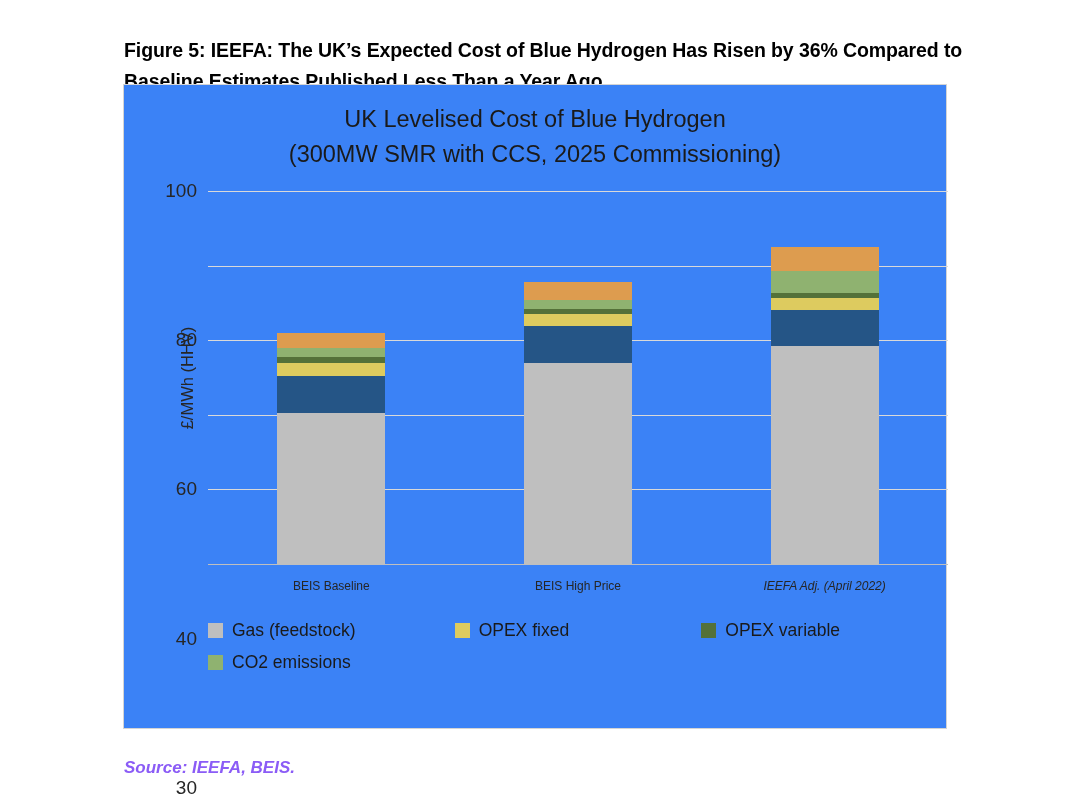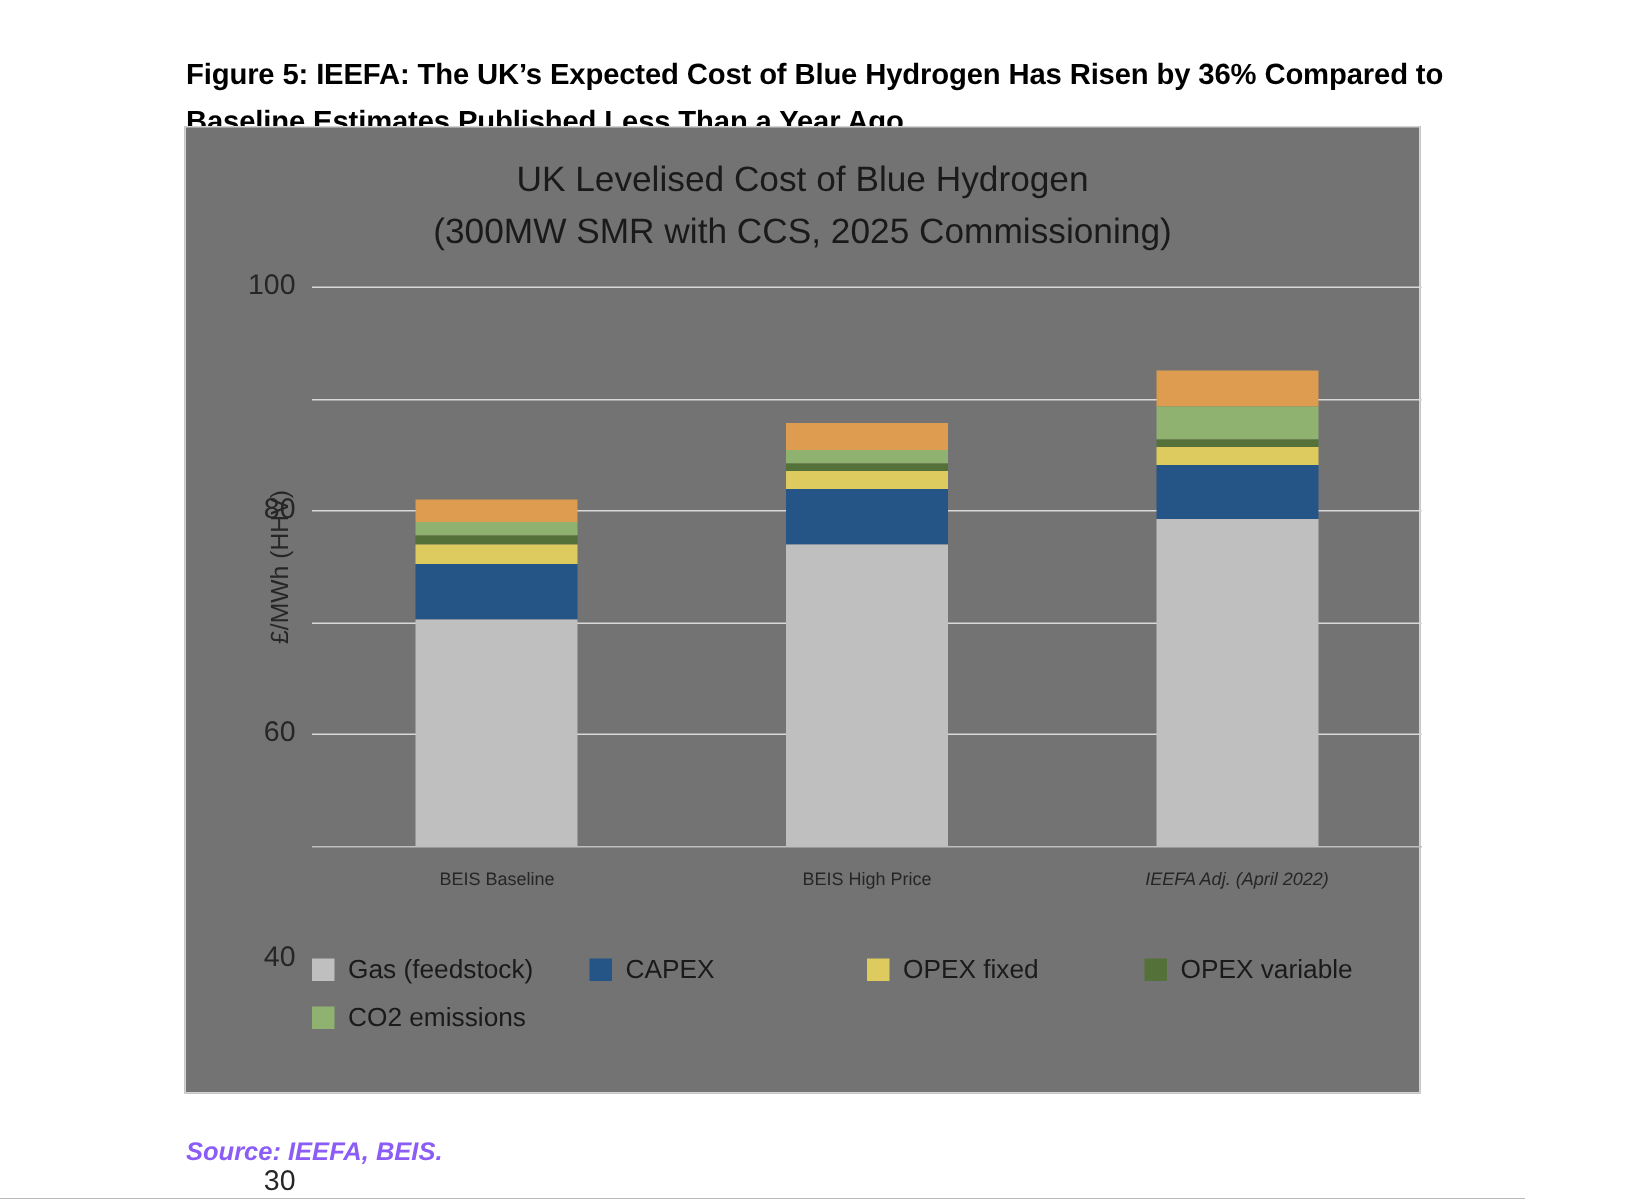--- a/index.html
+++ b/index.html
@@ -24,21 +24,21 @@
     color:#000;
     margin-top:27px;
   }
 
   
   .chart-frame{
     position:absolute;
     left:123px; top:84px;
     width:824px; height:645px;
     border:1px solid #d4d4d4;
-    background:#737373;
+    background:#3b82f6;
     box-sizing:border-box;
   }
 
   .chart-title{
     position:absolute;
     left:0; top:17px; width:100%;
     text-align:center;
     font-size:23.5px;
     line-height:35px;
     color:#1a1a1a;
@@ -111,24 +111,24 @@
     text-align:center;
     font-size:12px;
     color:#262626;
     white-space:nowrap;
   }
 
   
   .legend{
     position:absolute;
     left:84px;
-    top:545px;
+    top:529px;
     width:740px;
     display:grid;
-    grid-template-columns:1fr 1fr 1fr 1fr;
+    grid-template-columns:1fr 1fr 1fr;
     grid-auto-rows:32px;
     column-gap:0px;
   }
   .legend-item{
     display:flex;
     align-items:center;
     font-size:17.5px;
     color:#1a1a1a;
   }
   .swatch{
@@ -217,24 +217,20 @@
           </div>
         </div>
     </div>
 
     <div class="legend" id="legend-host">
         <div class="legend-item">
           <span class="swatch" style="background: rgb(191, 191, 191);"></span>
           <span>Gas (feedstock)</span>
         </div>
         <div class="legend-item">
-          <span class="swatch" style="background: rgb(37, 85, 134);"></span>
-          <span>CAPEX</span>
-        </div>
-        <div class="legend-item">
           <span class="swatch" style="background: rgb(221, 203, 95);"></span>
           <span>OPEX fixed</span>
         </div>
         <div class="legend-item">
           <span class="swatch" style="background: rgb(84, 113, 57);"></span>
           <span>OPEX variable</span>
         </div>
         <div class="legend-item">
           <span class="swatch" style="background: rgb(143, 178, 112);"></span>
           <span>CO2 emissions</span>

